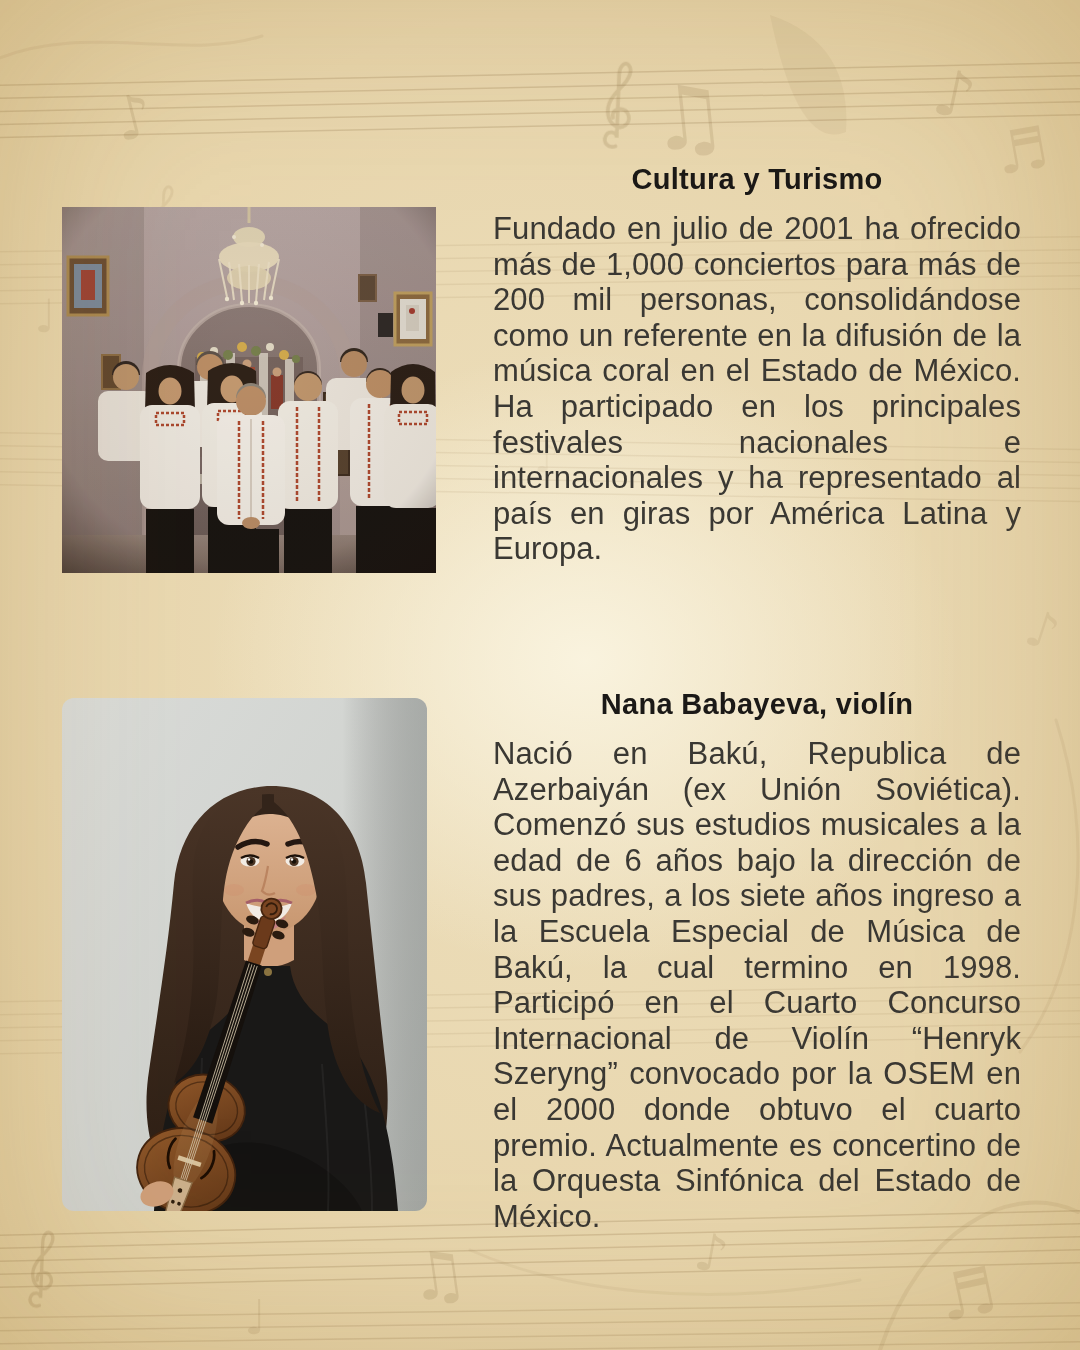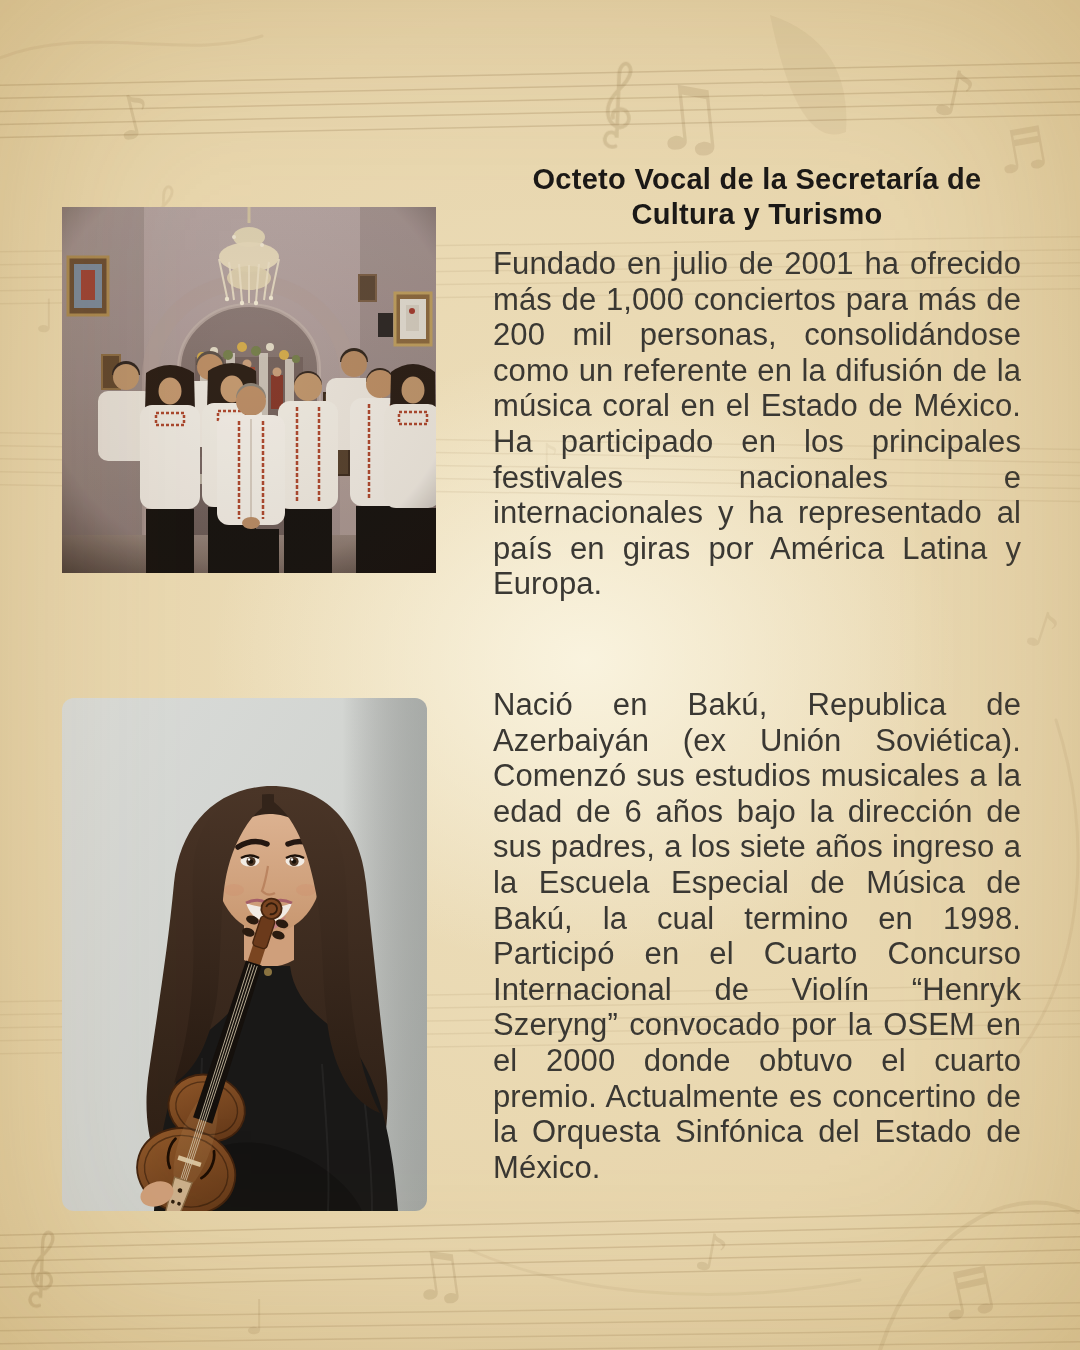--- a/index.html
+++ b/index.html
@@ -272,21 +272,20 @@
             </g>
         </g>
 
         <rect x="0" y="0" width="374" height="366" fill="url(#vignG)"></rect>
         <rect x="0" y="0" width="374" height="366" fill="rgba(120,80,50,0.05)"></rect>
       </svg>
     </div>
 
     <div class="textcol textcol-1">
       <h2 class="section-title">
-        <span>Octeto Vocal de la Secretaría de</span>
         <span>Cultura y Turismo</span>
       </h2>
       <p class="section-body">Fundado en julio de 2001 ha ofrecido más de 1,000 conciertos para más de 200 mil personas, consolidándose como un referente en la difusión de la música coral en el Estado de México. Ha participado en los principales festivales nacionales e internacionales y ha representado al país en giras por América Latina y Europa.</p>
     </div>
   </section>
 
   <section>
     <div class="photo photo-2">
       <svg viewBox="0 0 365 513" preserveAspectRatio="none">
         <defs>
@@ -392,18 +391,21 @@
             <ellipse cx="16" cy="-250" rx="7" ry="4.5" fill="#2a1b10"></ellipse>
           <circle cx="0" cy="-262" r="11" fill="#7a4522" stroke="#46250f" stroke-width="2"></circle>
           <path d="M-6 -262 a6 6 0 1 1 6 6" stroke="#331c0b" stroke-width="2" fill="none"></path>
         </g>
 
         <ellipse cx="95" cy="496" rx="17" ry="12" fill="#cf9f7a" transform="rotate(-20 95 496)"></ellipse>
       </svg>
     </div>
 
     <div class="textcol textcol-2">
+      <h2 class="section-title">
+        <span>Nana Babayeva, violín</span>
+      </h2>
       <p class="section-body">Nació en Bakú, Republica de Azerbaiyán (ex Unión Soviética). Comenzó sus estudios musicales a la edad de 6 años bajo la dirección de sus padres, a los siete años ingreso a la Escuela Especial de Música de Bakú, la cual termino en 1998. Participó en el Cuarto Concurso Internacional de Violín “Henryk Szeryng” convocado por la OSEM en el 2000 donde obtuvo el cuarto premio. Actualmente es concertino de la Orquesta Sinfónica del Estado de México.</p>
     </div>
   </section>
 
   <div class="vignette"></div>
 </div>
 
 </body></html>

